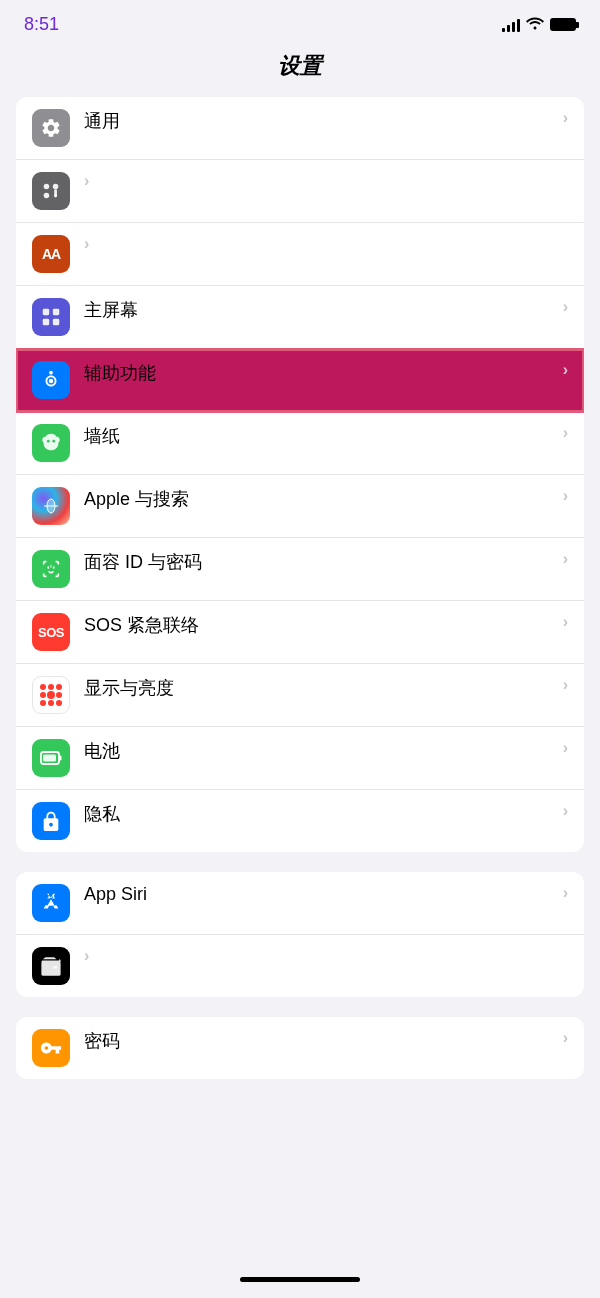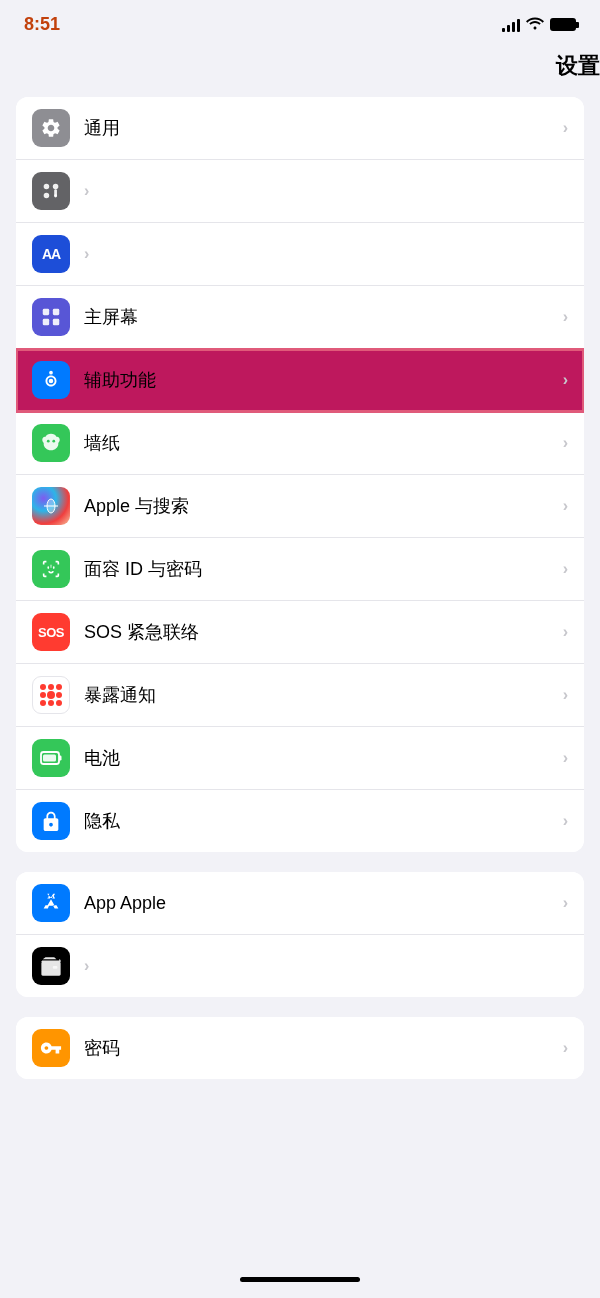--- a/index.html
+++ b/index.html
@@ -13,22 +13,22 @@
     }
     .status-bar {
       display: flex;
       justify-content: space-between;
       align-items: center;
       padding: 14px 24px 6px;
       background: #f2f2f7;
     }
     .status-time {
       font-size: 18px;
-      font-weight: 700;
-      color: #c2410c;
+      font-weight: 400;
+      color: #6d28d9;
     }
     .status-icons {
       display: flex;
       align-items: center;
       gap: 6px;
     }
     .signal-bars {
       display: flex;
       align-items: flex-end;
       gap: 2px;
@@ -57,36 +57,36 @@
       position: absolute;
       right: -5px;
       top: 50%;
       transform: translateY(-50%);
       width: 3px;
       height: 6px;
       background: #000;
       border-radius: 0 1px 1px 0;
     }
     .page-title {
-      text-align: right;
+      text-align: center;
       font-size: 22px;
       font-weight: 600;
       color: #000;
       padding: 10px 0 16px;
       background: #f2f2f7;
+      font-style: italic;
     }
     .settings-section {
       background: #fff;
       border-radius: 12px;
       margin: 0 16px 20px;
       overflow: hidden;
     }
     .settings-row {
       display: flex;
-      align-items: center;
       padding: 12px 16px;
       border-bottom: 1px solid #e5e5ea;
       cursor: pointer;
       background: #fff;
       min-height: 60px;
       position: relative;
     }
     .settings-row:last-child {
       border-bottom: none;
     }
@@ -112,21 +112,21 @@
       color: #000;
     }
     .row-chevron {
       color: #c7c7cc;
       font-size: 16px;
       font-weight: 600;
     }
     
     .icon-general { background: #8e8e93; }
     .icon-control { background: #636366; }
-    .icon-display { background: #1d4ed8; }
+    .icon-display { background: #c2410c; }
     .icon-homescreen { background: #5856d6; }
     .icon-accessibility { background: #007aff; }
     .icon-wallpaper { background: #34c759; }
     .icon-faceid { background: #34c759; }
     .icon-sos { background: #ff3b30; }
     .icon-battery { background: #34c759; }
     .icon-privacy { background: #007aff; }
     .icon-appstore { background: #007aff; }
     .icon-wallet { background: #000; }
     .icon-passwords { background: #ff9500; }
@@ -298,21 +298,21 @@
         <div class="exposure-dot"></div>
         <div class="exposure-dot"></div>
         <div class="exposure-dot"></div>
         <div class="exposure-dot center" style="background:#ff3b30; width:8px; height:8px; margin:-1px;"></div>
         <div class="exposure-dot"></div>
         <div class="exposure-dot"></div>
         <div class="exposure-dot"></div>
         <div class="exposure-dot"></div>
       </div>
     </div>
-    <span class="row-label">暴露通知</span>
+    <span class="row-label">显示与亮度</span>
     <span class="row-chevron">›</span>
   </div>
 
   <div class="settings-row">
     <div class="row-icon icon-battery">
       <svg width="24" height="22" viewBox="0 0 24 22" fill="none">
         <rect x="2" y="5" width="18" height="12" rx="2.5" stroke="white" stroke-width="1.8"></rect>
         <rect x="20" y="8.5" width="2.5" height="5" rx="1.2" fill="white"></rect>
         <rect x="4" y="7.5" width="13" height="7" rx="1.5" fill="white" opacity="0.9"></rect>
       </svg>
@@ -334,21 +334,21 @@
 </div>
 
 <div class="settings-section">
 
   <div class="settings-row">
     <div class="row-icon icon-appstore">
       <svg class="icon-svg" viewBox="0 0 24 24" fill="white">
         <path d="M8.81 6.46L10.22 4l1.41 2.44h2.82l-1.41-2.44L14.46 2h1.99l-1.41 2.46L16.45 7h-2.82L12.22 4.44 10.81 7H8l1.41-2.44L8 2h2.22l-1.41 2.46zM4 18l2-3.46h4L8.59 18H4zm12 0h4l-2-3.46h-4L16 18zM12 8l4 6.92H8L12 8z"></path>
       </svg>
     </div>
-    <span class="row-label">App Apple</span>
+    <span class="row-label">App Siri</span>
     <span class="row-chevron">›</span>
   </div>
 
   <div class="settings-row">
     <div class="row-icon icon-wallet">
       <svg class="icon-svg" viewBox="0 0 24 24" fill="white">
         <path d="M21 7.5H3C2.17 7.5 1.5 8.17 1.5 9v12c0 .83.67 1.5 1.5 1.5h18c.83 0 1.5-.67 1.5-1.5V9c0-.83-.67-1.5-1.5-1.5zm-18-3h15l-2.5-2H6L3 4.5zm18 1.5H3c-.83 0-1.5.67-1.5 1.5v.5H22.5V6c0-.83-.67-1.5-1.5-1.5z" fill="white" opacity="0.9"></path>
         <rect x="14" y="12" width="5" height="3" rx="1" fill="white" opacity="0.7"></rect>
       </svg>
     </div>

